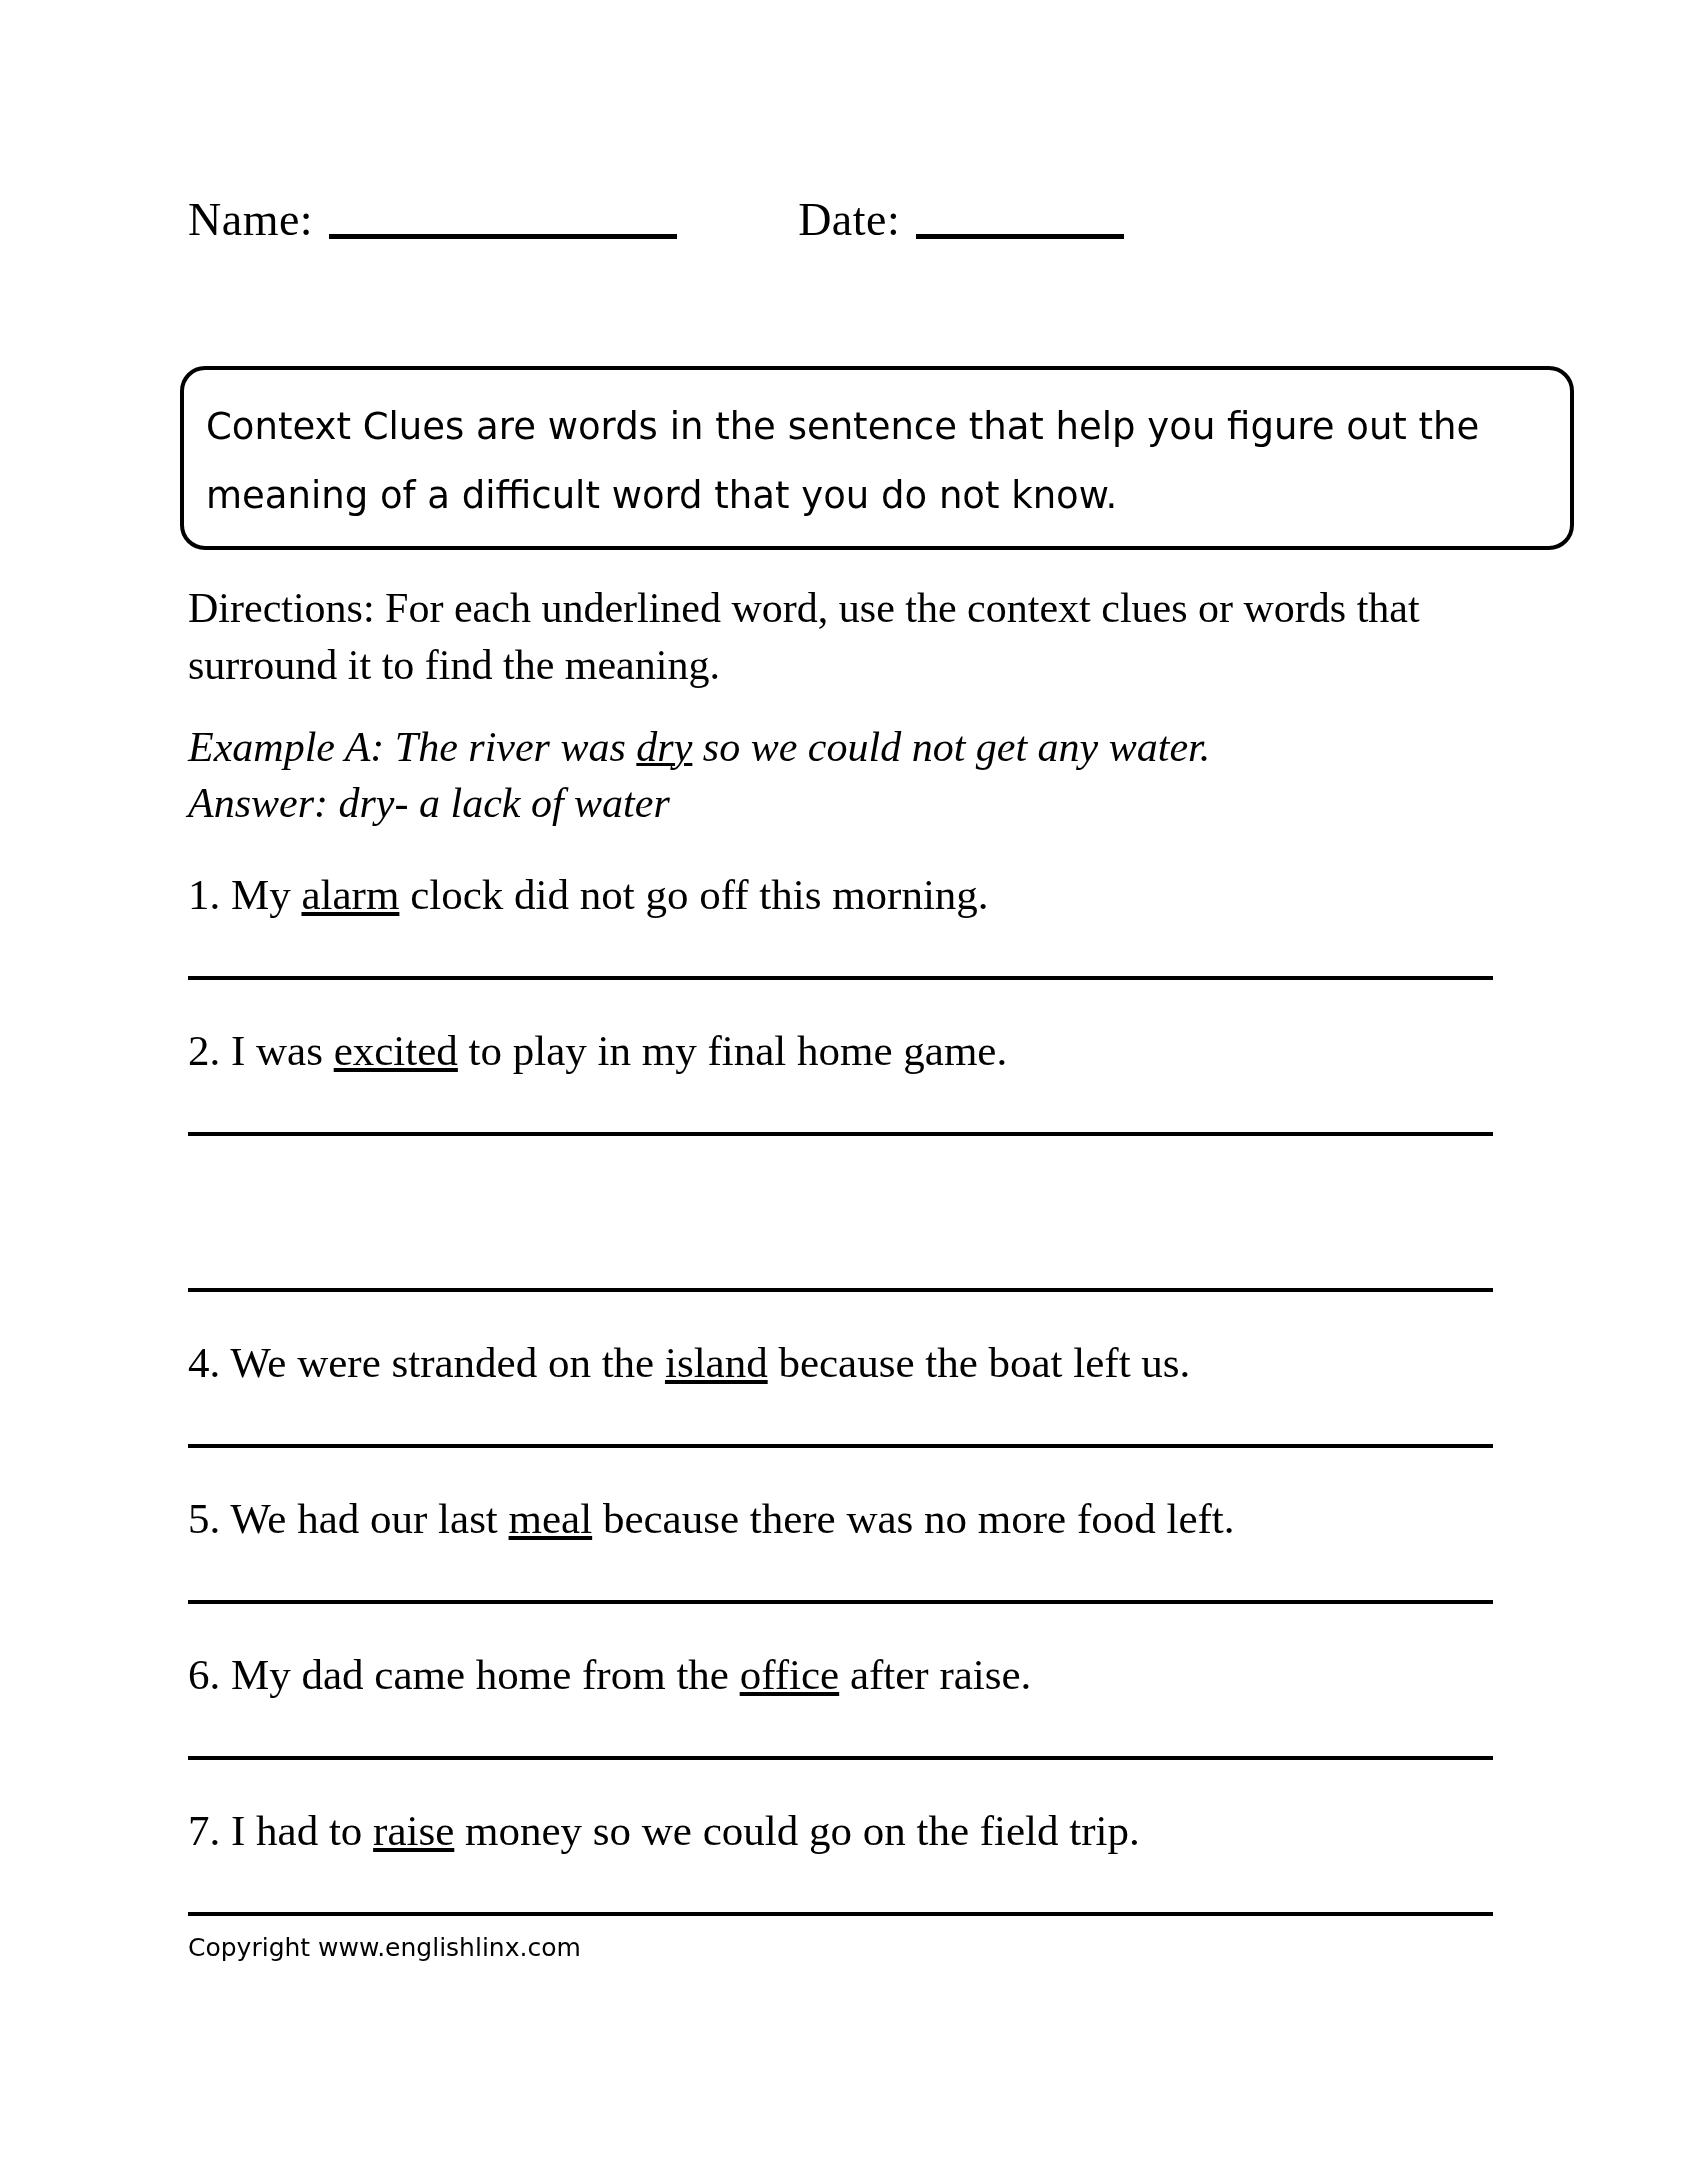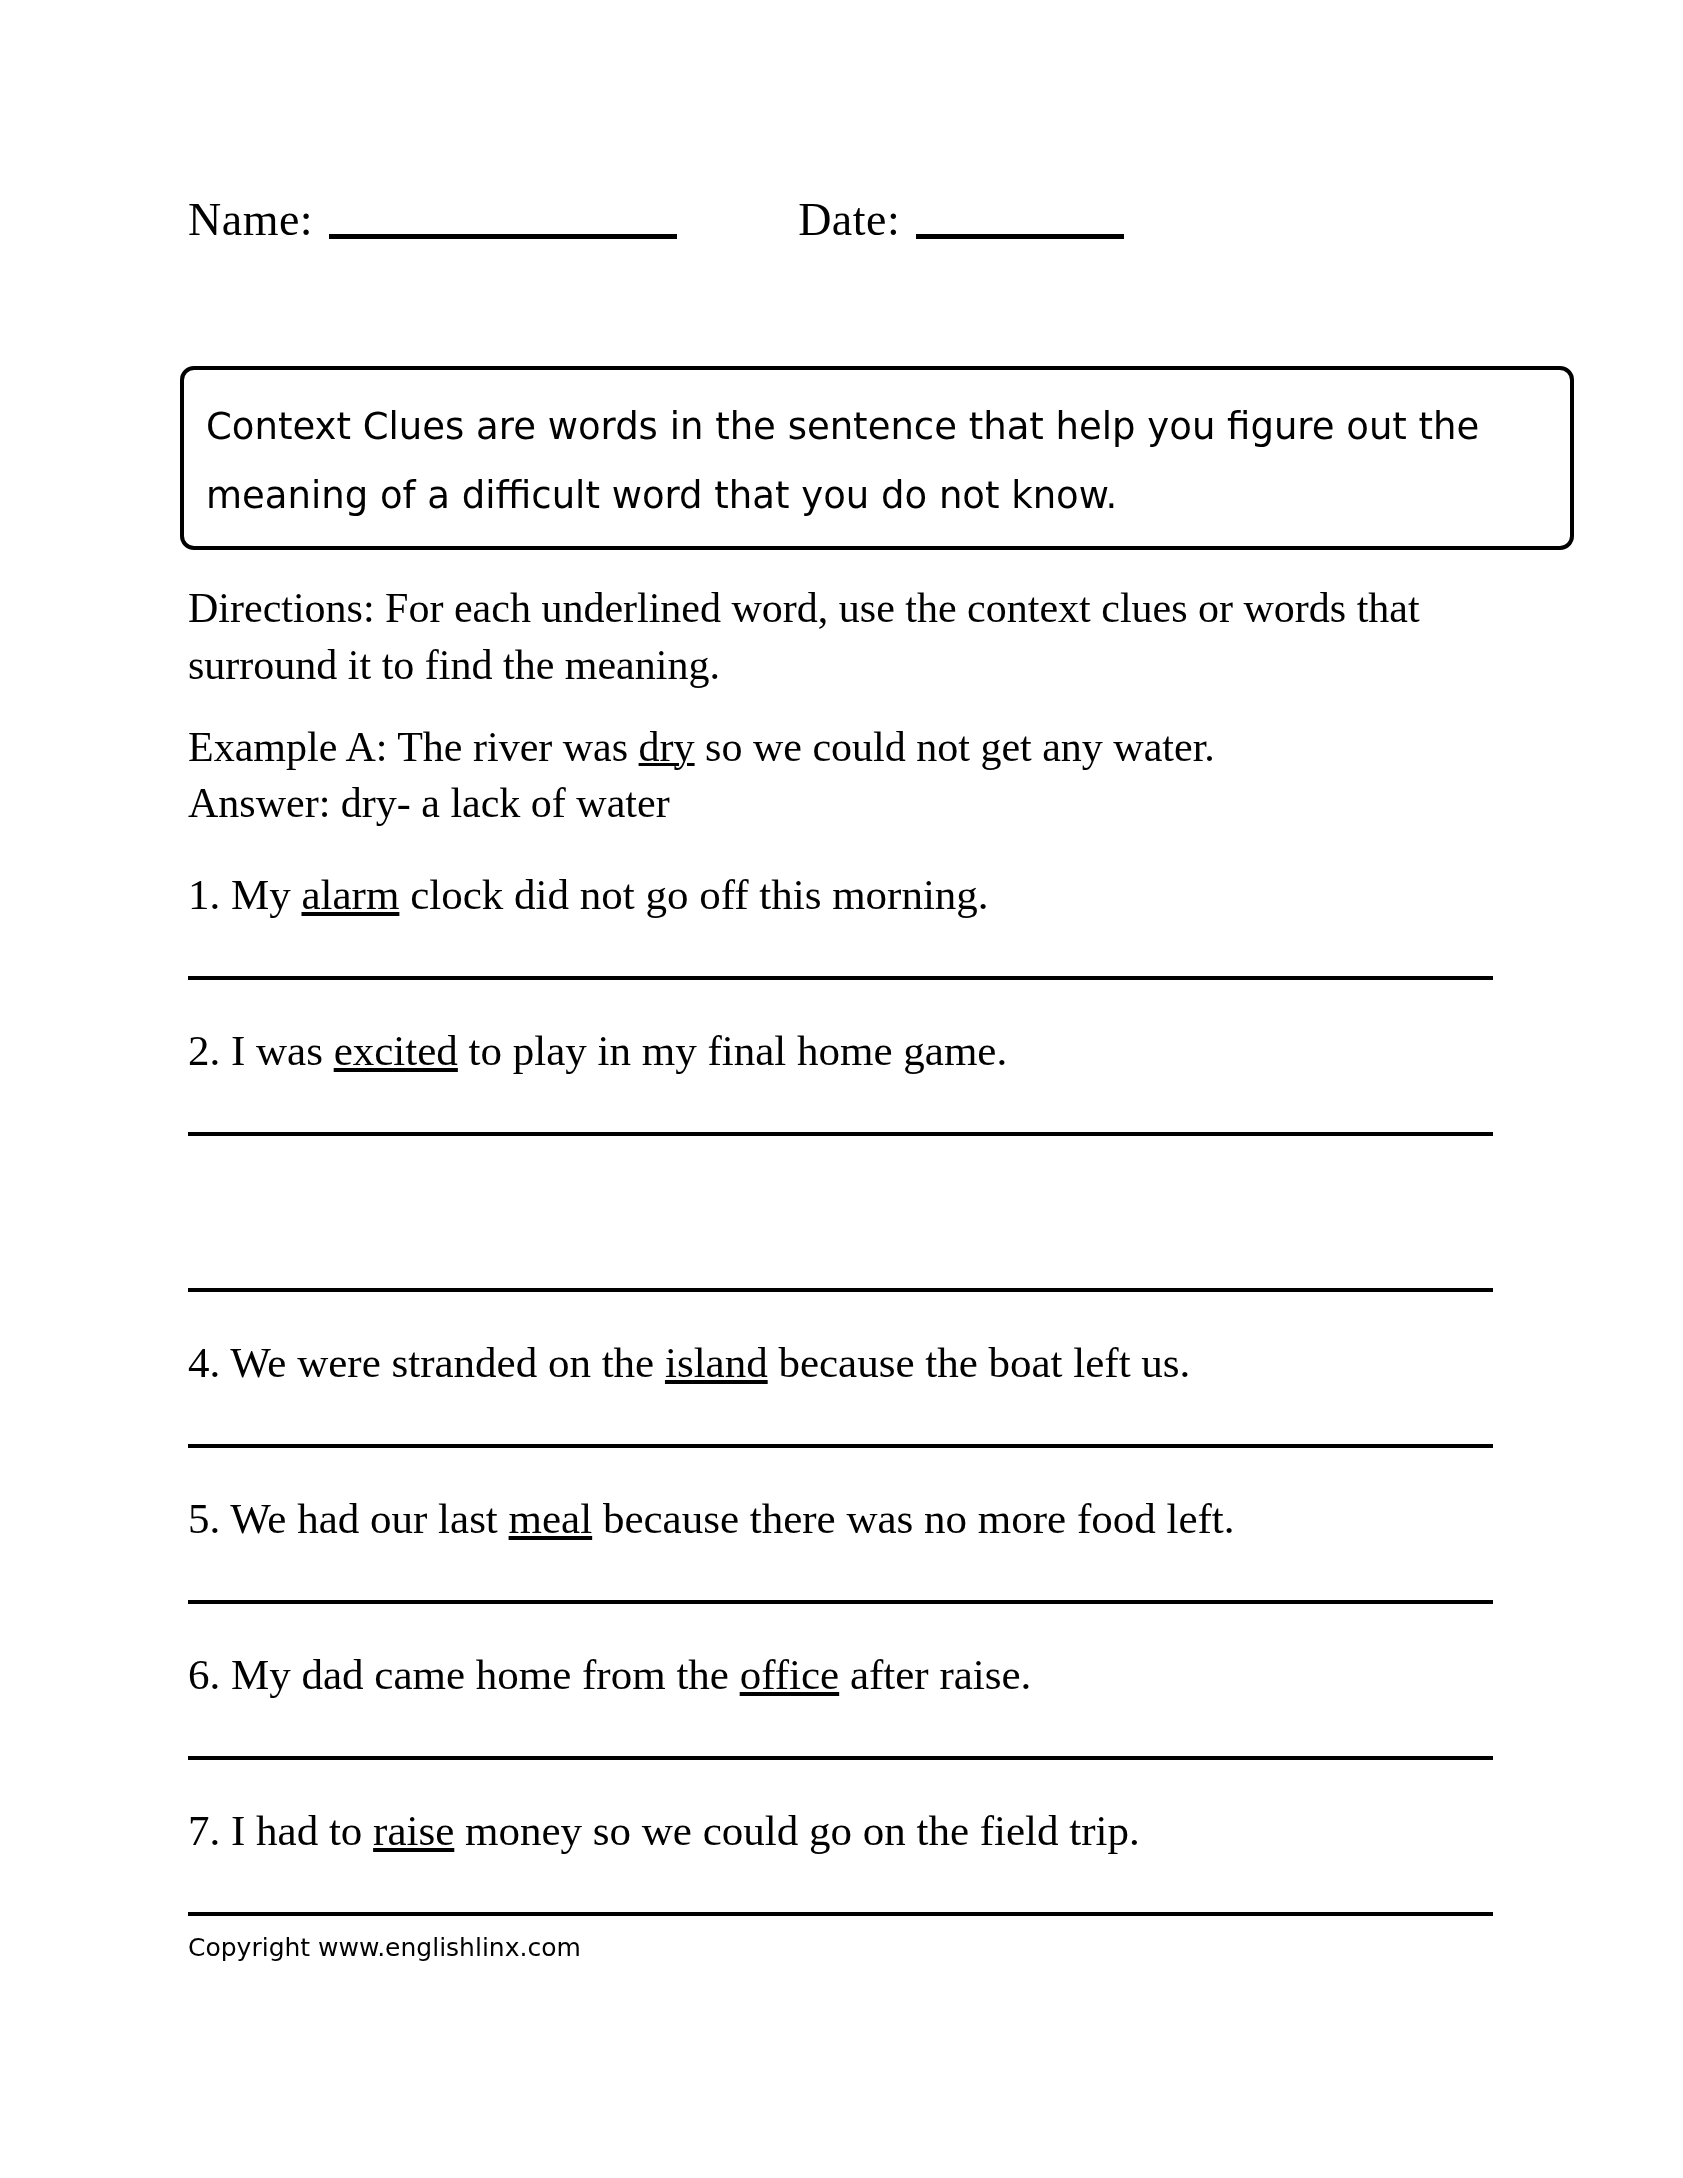--- a/index.html
+++ b/index.html
@@ -72,21 +72,21 @@
   }
 
   
   .callout-box {
     position: absolute;
     left: 180px;
     top: 366px;
     width: 1394px;
     height: 184px;
     border: 4px solid #000;
-    border-radius: 14px;
+    border-radius: 25px;
     box-sizing: border-box;
   }
   .callout-text {
     position: absolute;
     left: 22px;
     top: 22px;
     width: 1327px;
     font-family: "DejaVu Sans", sans-serif;
     font-size: 37px;
     line-height: 69px;
@@ -104,20 +104,21 @@
     line-height: 57px;
   }
 
   
   .example-block {
     position: absolute;
     left: 188px;
     top: 719px;
     width: 1287px;
     font-family: "Liberation Serif", serif;
+    font-style: italic;
     font-size: 42px;
     line-height: 56px;
   }
   .example-block u { text-decoration: underline; text-decoration-thickness: 3px; }
 
   
   .questions {
     position: absolute;
     left: 188px;
     top: 869px;

